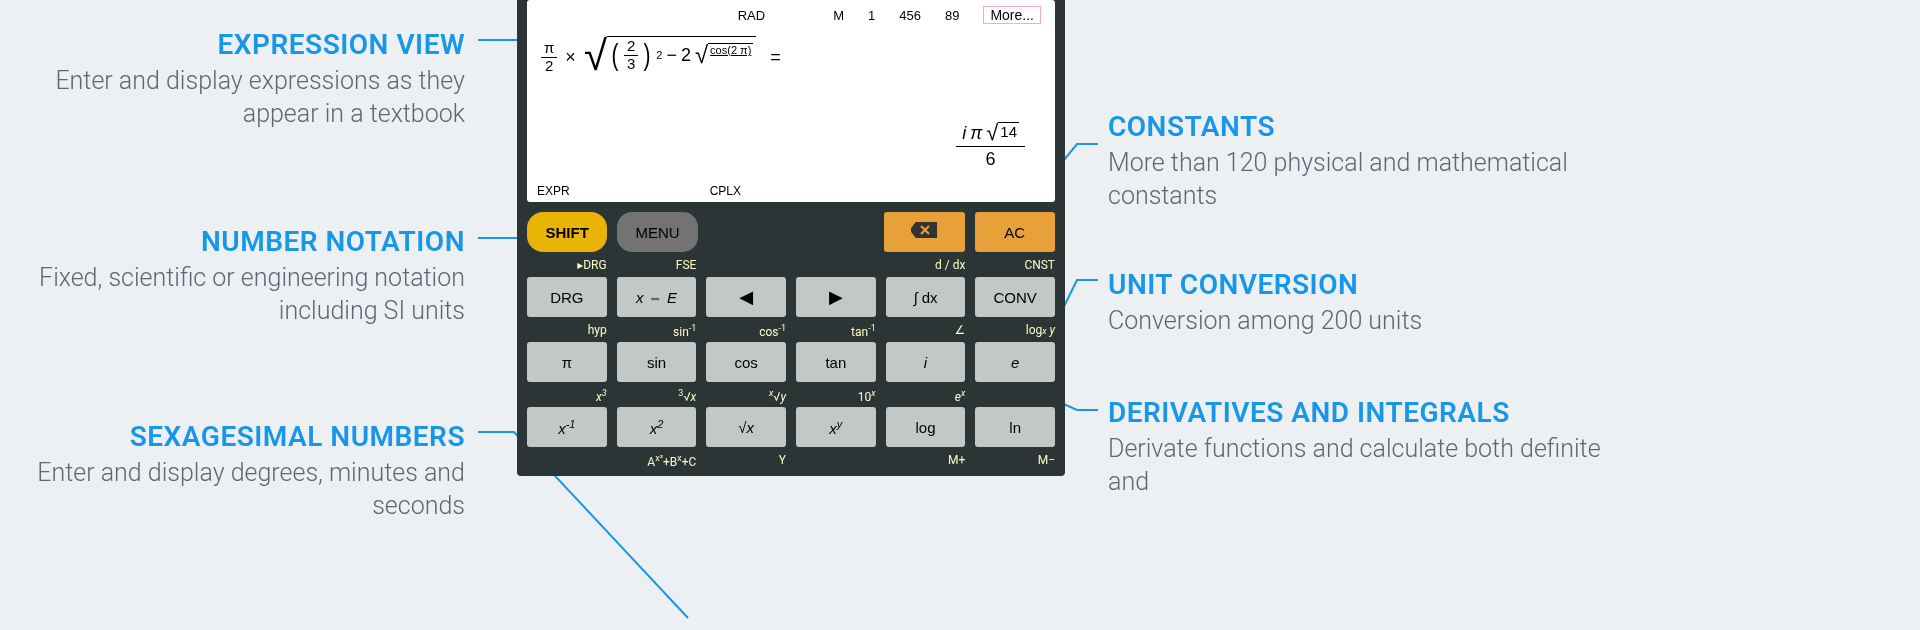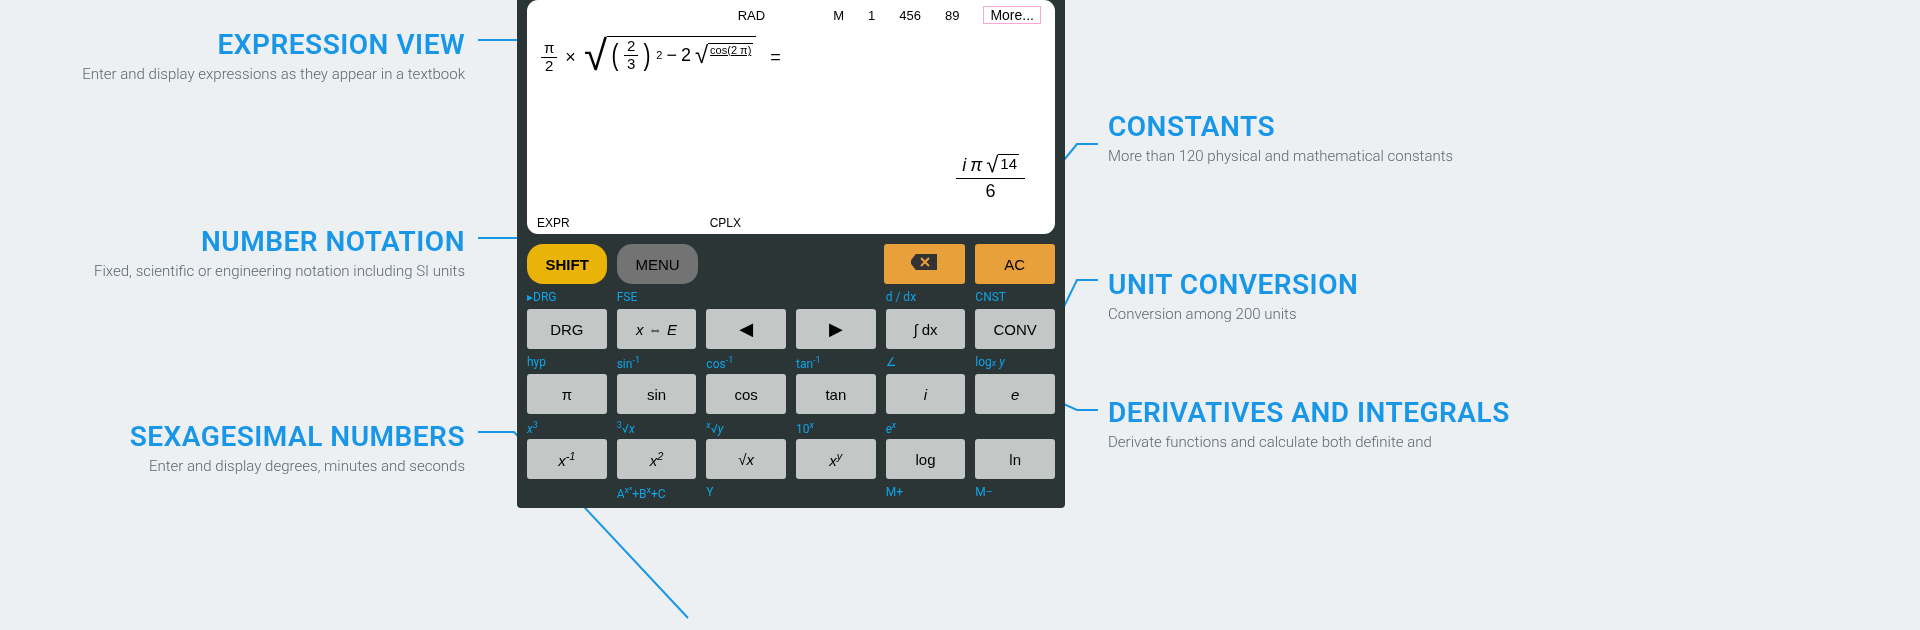--- a/index.html
+++ b/index.html
@@ -22,24 +22,24 @@
     position: absolute;
     top: -10px;
     left: 517px;
     width: 548px;
     background: #2b3536;
     border-radius: 4px;
     padding: 10px 10px 0;
   }
   .display {
     background: #fff;
-    border-radius: 11px;
+    border-radius: 3px;
     padding: 6px 10px 6px;
     font-family: Arial, sans-serif;
-    height: 234px;
+    height: 202px;
     position: relative;
   }
   .disp-top {
     display: flex;
     justify-content: flex-end;
     gap: 24px;
     font-size: 13px;
     align-items: center;
     padding-right: 4px;
     color: #000;
@@ -137,44 +137,44 @@
   .btn.arrow { font-size: 18px; }
   .spacer { flex: 2.07; }
   .sublab-row {
     display: flex;
     gap: 10px;
     height: 25px;
     padding-top: 6px;
   }
   .sublab {
     flex: 1;
-    text-align: left;
+    text-align: right;
     font-size: 12px;
-    color: #0ea5e9;
+    color: #fef9c3;
   }
   .sublab .sup { font-size: 9px; vertical-align: super; }
 
   
   .callout {
     position: absolute;
     width: 440px;
   }
   .callout.left { text-align: right; right: 50%; margin-right: 495px; }
   .callout.right { left: 50%; margin-left: 148px; width: 500px; }
   .callout h3 {
     color: #1896e7;
     font-weight: 600;
     font-size: 28px;
     letter-spacing: 0.5px;
     margin-bottom: 4px;
     text-transform: uppercase;
   }
   .callout p {
     color: #5e6770;
-    font-size: 15px;
+    font-size: 25px;
     font-weight: 300;
     line-height: 1.3;
   }
   svg.lines {
     position: absolute;
     top: 0; left: 0;
     width: 1920px;
     height: 630px;
     pointer-events: none;
   }

